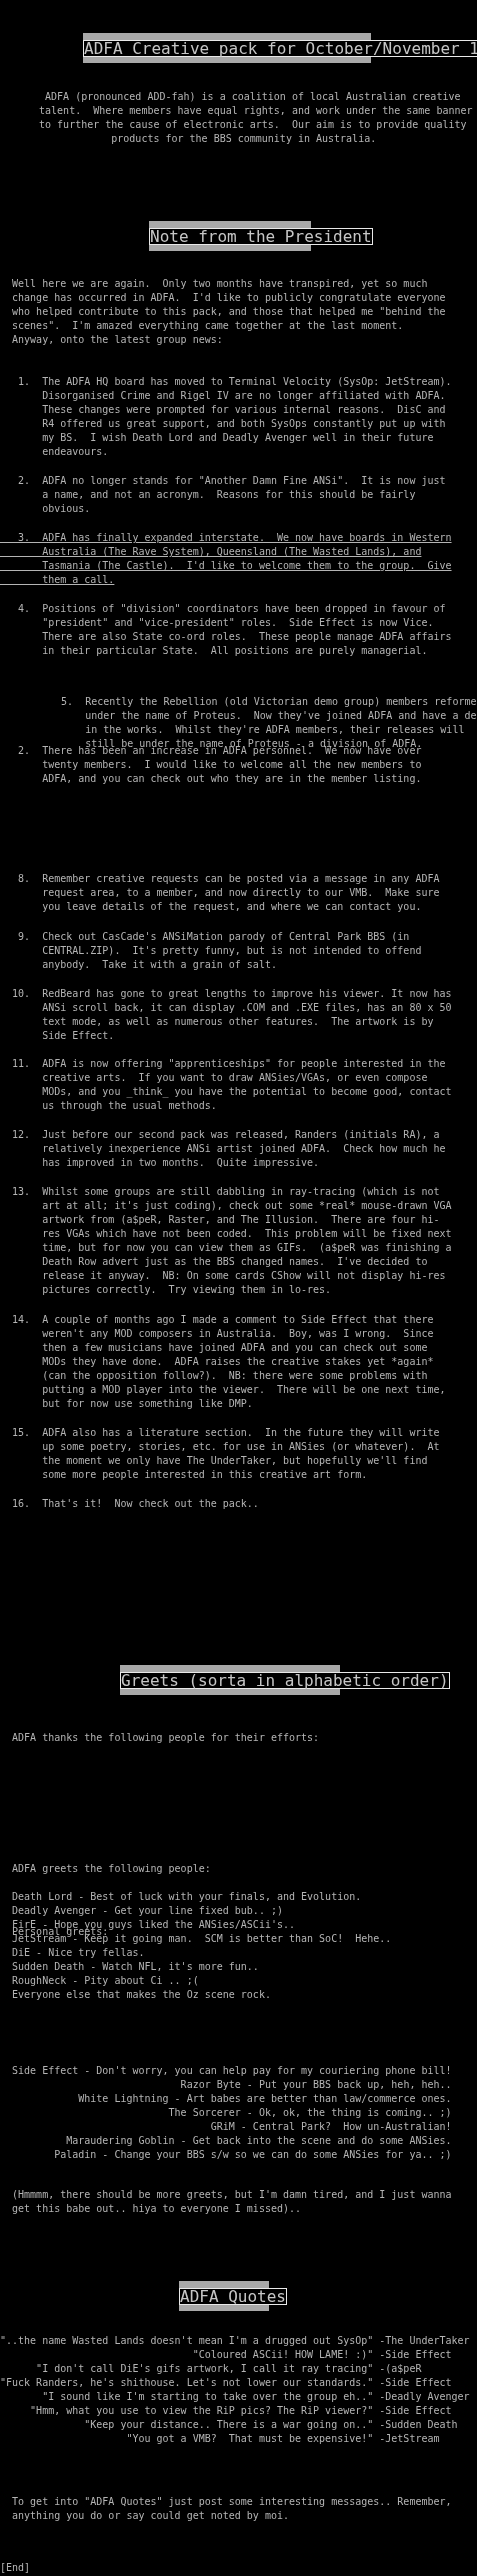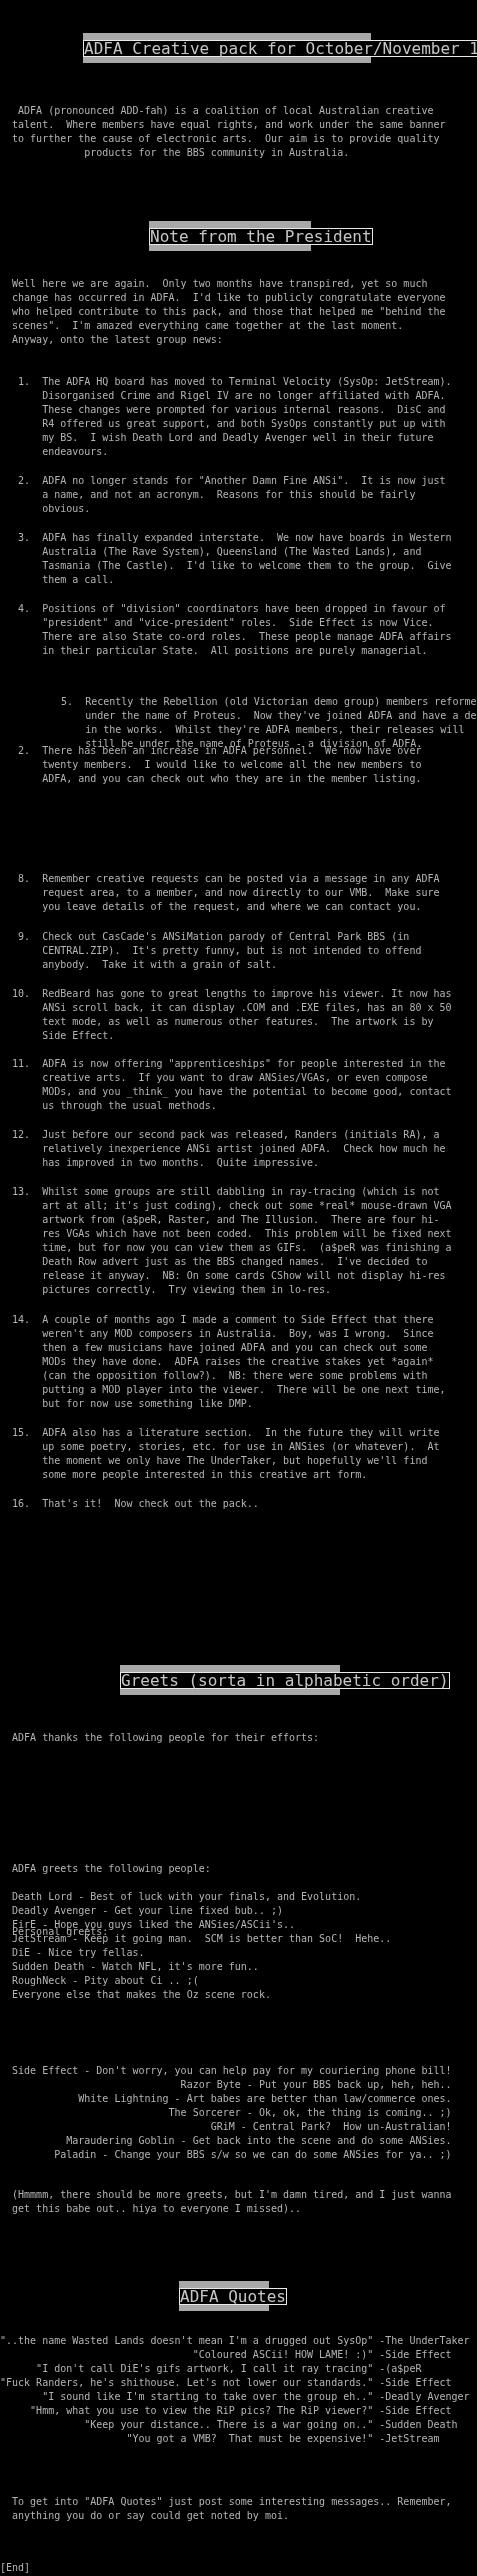--- a/index.html
+++ b/index.html
@@ -38,21 +38,21 @@
       <div class="bar"></div>
       <div class="mid">
         <div class="check"></div>
         <div class="field">
           <span>ADFA Creative pack for October/November 1993</span>
         </div>
         <div class="check"></div>
       </div>
       <div class="bar"></div>
     </div>
-    <pre class="tb" style="top: 104px;">   ADFA (pronounced ADD-fah) is a coalition of local Australian creative
+    <pre class="tb" style="top: 90px; margin-left: 27px;">   ADFA (pronounced ADD-fah) is a coalition of local Australian creative
   talent.  Where members have equal rights, and work under the same banner
   to further the cause of electronic arts.  Our aim is to provide quality
               products for the BBS community in Australia.</pre>
     <div class="hbox" style="left: 149px; top: 221px; width: 162px;">
       <div class="bar"></div>
       <div class="mid">
         <div class="check"></div>
         <div class="field">
           <span>Note from the President</span>
         </div>
@@ -67,21 +67,21 @@
   Anyway, onto the latest group news:</pre>
     <pre class="tb" style="top: 375px;">   1.  The ADFA HQ board has moved to Terminal Velocity (SysOp: JetStream).
        Disorganised Crime and Rigel IV are no longer affiliated with ADFA.
        These changes were prompted for various internal reasons.  DisC and
        R4 offered us great support, and both SysOps constantly put up with
        my BS.  I wish Death Lord and Deadly Avenger well in their future
        endeavours.</pre>
     <pre class="tb" style="top: 474px;">   2.  ADFA no longer stands for "Another Damn Fine ANSi".  It is now just
        a name, and not an acronym.  Reasons for this should be fairly
        obvious.</pre>
-    <pre class="tb" style="top: 531px;">   3.  ADFA has finally expanded interstate.  We now have boards in Western
+    <pre class="tb" style="top: 531px; text-decoration: underline;">   3.  ADFA has finally expanded interstate.  We now have boards in Western
        Australia (The Rave System), Queensland (The Wasted Lands), and
        Tasmania (The Castle).  I'd like to welcome them to the group.  Give
        them a call.</pre>
     <pre class="tb" style="top: 602px;">   4.  Positions of "division" coordinators have been dropped in favour of
        "president" and "vice-president" roles.  Side Effect is now Vice.
        There are also State co-ord roles.  These people manage ADFA affairs
        in their particular State.  All positions are purely managerial.</pre>
     <pre class="tb" style="top: 695px; padding-left: 43px;">   5.  Recently the Rebellion (old Victorian demo group) members reformed
        under the name of Proteus.  Now they've joined ADFA and have a demo
        in the works.  Whilst they're ADFA members, their releases will

